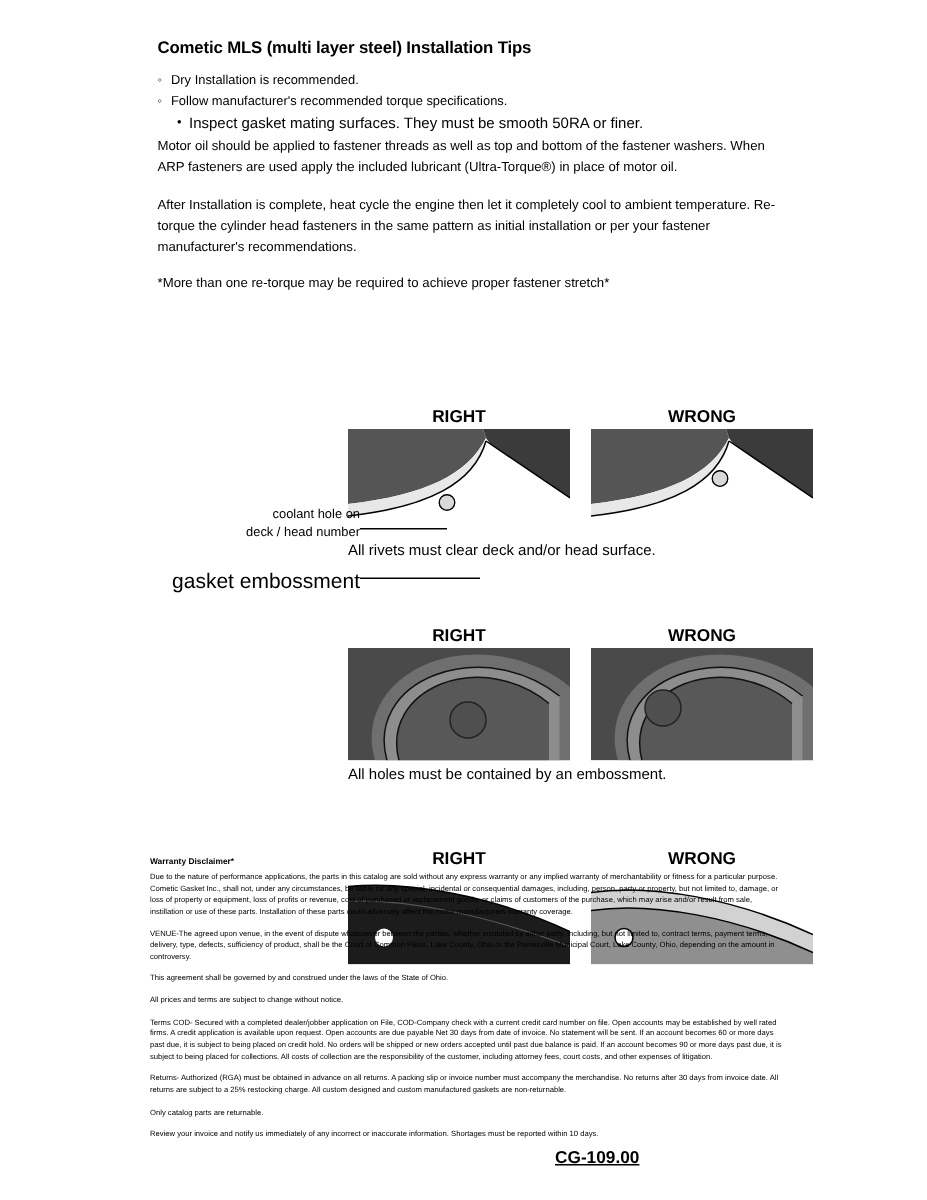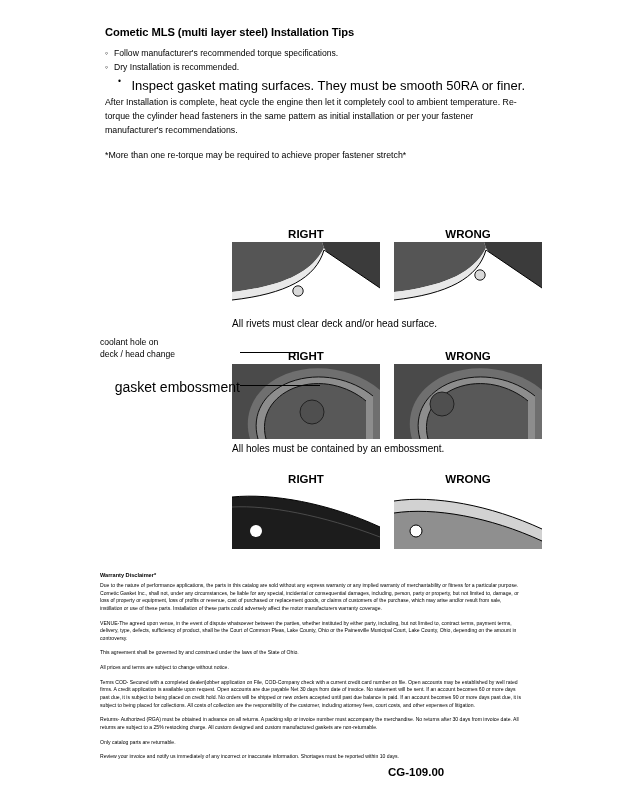--- a/index.html
+++ b/index.html
@@ -50,25 +50,24 @@
     left: 0;
     top: 0;
     font-size: 8.6px;
   }
   ul.subbullets {
     list-style: none;
     margin: 0;
     padding: 0 0 0 13px;
   }
   ul.subbullets > li {
-    font-size: 13px;
+    font-size: 10px;
     line-height: 1.62;
     position: relative;
     padding-left: 8px;
-    text-align: right;
   }
   ul.subbullets > li::before {
     content: "\2022";
     position: absolute;
     left: 0;
     top: 0;
     font-size: 8.6px;
   }
   h2.subtitle {
     font-size: 11.2px;
@@ -91,20 +90,21 @@
     top: 228px;
     width: 310px;
   }
   .fig-row {
     position: relative;
   }
   .fig-head {
     display: flex;
     justify-content: space-between;
     width: 100%;
+    margin-top: 44px;
   }
   .fig-head span {
     font-size: 11.5px;
     font-weight: bold;
     width: 148px;
     text-align: center;
   }
   .fig-pair {
     display: flex;
     justify-content: space-between;
@@ -129,20 +129,21 @@
   .fig-row-2 .fig-box { height: 75px; }
   .fig-row-3 { margin-top: 18px; }
   .fig-row-3 .fig-box { height: 62px; }
 
   
   .callouts {
     position: absolute;
     left: 100px;
     top: 336px;
     width: 140px;
+    text-align: right;
   }
   .callout-line {
     font-size: 8.6px;
     line-height: 1.45;
   }
   .callout-2 {
     position: absolute;
     left: 85px;
     top: 379px;
     width: 155px;
@@ -168,42 +169,44 @@
     margin: 0 0 4px 0;
   }
   .warranty p {
     font-size: 5.1px;
     line-height: 1.5;
     margin: 0 0 7px 0;
     text-align: left;
   }
   .docnum {
     position: absolute;
-    left: 388px;
+    left: 370px;
     top: 766px;
     font-size: 11.5px;
     font-weight: bold;
+    text-decoration: underline;
   }
 </style>
 </head>
 <body>
 
 <div class="page">
 
   <div class="content">
     <h1 class="title">Cometic MLS (multi layer steel) Installation Tips</h1>
 
     <ul class="bullets">
+      <li>Dry Installation is recommended.</li>
       <li>Follow manufacturer's recommended torque specifications.</li>
-      <li>Dry Installation is recommended.</li>
     </ul>
     <ul class="subbullets">
       <li>Inspect gasket mating surfaces.  They must be smooth 50RA or finer.</li>
     </ul>
 
+    <p class="para">Motor oil should be applied to fastener threads as well as top and bottom of the fastener washers. When ARP fasteners are used apply the included lubricant (Ultra-Torque®) in place of motor oil.</p>
     <p class="para">After Installation is complete, heat cycle the engine then let it completely cool to ambient temperature.  Re-torque the cylinder head fasteners in the same pattern as initial installation or per your fastener manufacturer's recommendations.</p>
     <p class="para last">*More than one re-torque may be required to achieve proper fastener stretch*</p>
   </div>
 
   <div class="figures">
 
     <div class="fig-row fig-row-1">
       <div class="fig-head">
         <span>RIGHT</span>
         <span>WRONG</span>
@@ -296,21 +299,21 @@
             <circle cx="22" cy="44" r="6" fill="#ffffff" stroke="#000" stroke-width="1"></circle>
           </svg>
         </div>
       </div>
     </div>
 
   </div>
 
   <div class="callouts">
     <div class="callout-line">coolant hole on</div>
-    <div class="callout-line">deck / head change</div>
+    <div class="callout-line">deck / head number</div>
   </div>
   <div class="leader" style="left:240px; top:352px; width:58px;"></div>
 
   <div class="callout-2">gasket embossment</div>
   <div class="leader" style="left:240px; top:385px; width:80px;"></div>
 
   <div class="warranty">
     <h3>Warranty Disclaimer*</h3>
     <p>Due to the nature of performance applications, the parts in this catalog are sold without any express warranty or any implied warranty of merchantability or fitness for a particular purpose.  Cometic Gasket Inc., shall not, under any circumstances, be liable for any special, incidental or consequential damages, including, person, party or property, but not limited to, damage, or loss of property or equipment, loss of profits or revenue, cost of purchased or replacement goods, or claims of customers of the purchase, which may arise and/or result from sale, instillation or use of these parts.  Installation of these parts could adversely affect the motor manufacturers warranty coverage.</p>
     <p>VENUE-The agreed upon venue, in the event of dispute whatsoever between the parties, whether instituted by either party, including, but not limited to, contract terms, payment terms, delivery, type, defects, sufficiency of product, shall be the Court of Common Pleas, Lake County, Ohio or the Painesville Municipal Court, Lake County, Ohio, depending on the amount in controversy.</p>

